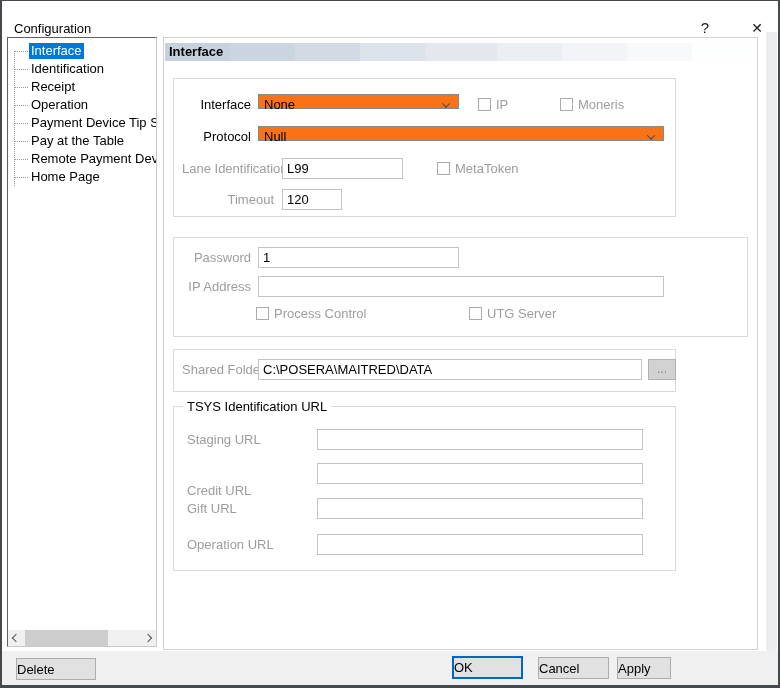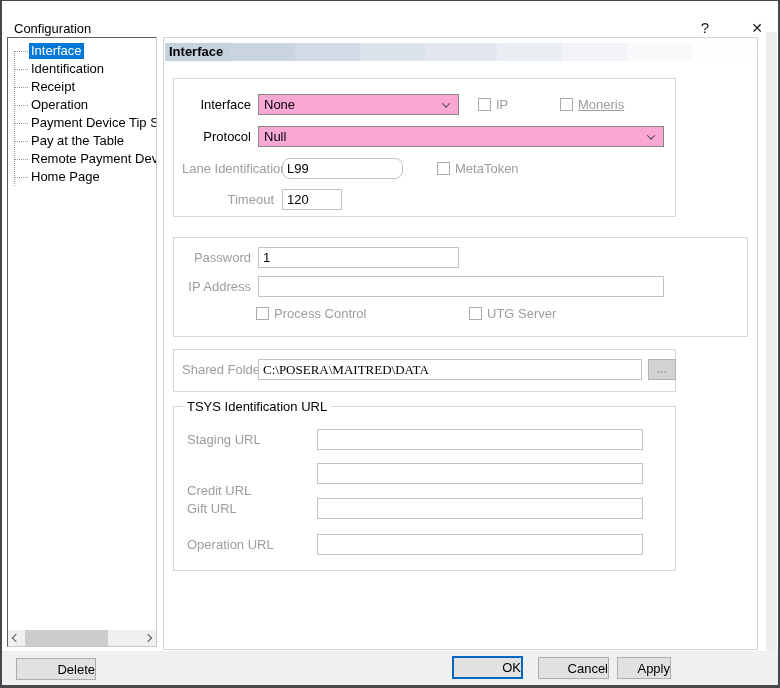--- a/index.html
+++ b/index.html
@@ -56,30 +56,30 @@
   .gb2 { left:173px; top:237px; width:575px; height:100px; }
   .gb3 { left:173px; top:349px; width:503px; height:43px; }
   .gb4 { left:173px; top:406px; width:503px; height:165px; }
   .gb-legend { position:absolute; top:-8px; left:9px; background:#fff; padding:0 4px; color:#000; }
   .lbl { position:absolute; height:20px; line-height:20px; text-align:right; white-space:nowrap; }
   .lbl.dark { color:#000; }
   .lbl.gray { color:#9d9d9d; }
   .lbl.leftal { text-align:left; }
   .tfield { position:absolute; height:21px; border:1px solid #c3c3c3; background:#fff;
     color:#000; font:13px "Liberation Sans", sans-serif; padding:0 4px; outline:none; }
-  .combo { position:absolute; height:21px; background:#f9a8d4; border:1px solid #888;
+  .combo { position:absolute; height:15px; background:#f97316; border:1px solid #888;
     line-height:19px; padding-left:5px; color:#000; cursor:default; }
   .combo .chev { position:absolute; right:9px; top:7px; border-color:#444; }
   .cb { position:absolute; width:13px; height:13px; border:1px solid #ababab; background:#fff; }
   .cb-lbl { position:absolute; height:16px; line-height:16px; color:#9d9d9d; white-space:nowrap; }
   .browse-btn { position:absolute; width:28px; height:21px; background:#d2d2d2;
     border:1px solid #b2b2b2; color:#8a8a8a; font-size:12px; line-height:18px; text-align:center; }
   
   .btn { position:absolute; background:#e1e1e1; border:1px solid #adadad;
-    font:13px "Liberation Sans", sans-serif; color:#000; text-align:right; z-index:20; }
+    font:13px "Liberation Sans", sans-serif; color:#000; text-align:left; z-index:20; }
   .btn-delete { left:16px; top:658px; width:80px; height:22px; }
   .btn-ok     { left:452px; top:656px; width:71px; height:23px; border:2px solid #0067c0; }
   .btn-cancel { left:538px; top:657px; width:71px; height:22px; }
   .btn-apply  { left:617px; top:657px; width:54px; height:22px; }
 </style>
 </head>
 <body>
 
 <div class="window">
 
@@ -141,30 +141,30 @@
 
   <div class="groupbox gb1">
     <div class="lbl dark" style="left:8px; top:16px; width:69px;">Interface</div>
     <div class="combo" style="left:84px; top:15px; width:201px;">
       <span>None</span>
       <span class="chev down"></span>
     </div>
     <span class="cb" style="left:304px; top:19px;"></span>
     <span class="cb-lbl" style="left:322px; top:18px;">IP</span>
     <span class="cb" style="left:386px; top:19px;"></span>
-    <span class="cb-lbl" style="left:404px; top:18px;text-decoration:underline;">Moneris</span>
+    <span class="cb-lbl" style="left:404px; top:18px;">Moneris</span>
 
     <div class="lbl dark" style="left:8px; top:48px; width:69px;">Protocol</div>
     <div class="combo" style="left:84px; top:47px; width:406px;">
       <span>Null</span>
       <span class="chev down"></span>
     </div>
 
     <div class="lbl gray" style="left:8px; top:80px; width:92px;">Lane Identification</div>
-    <input class="tfield" style="left: 108px; top: 79px; width: 121px; border-radius: 8px;" value="L99">
+    <input class="tfield" style="left: 108px; top: 79px; width: 121px;" value="L99">
     <span class="cb" style="left:263px; top:83px;"></span>
     <span class="cb-lbl" style="left:281px; top:82px;">MetaToken</span>
 
     <div class="lbl gray" style="left:8px; top:111px; width:92px;">Timeout</div>
     <input class="tfield" style="left: 108px; top: 110px; width: 60px;" value="120">
   </div>
 
   <div class="groupbox gb2">
     <div class="lbl gray" style="left:8px; top:10px; width:69px;">Password</div>
     <input class="tfield" style="left: 84px; top: 9px; width: 201px;" value="1">
@@ -173,21 +173,21 @@
     <input class="tfield" style="left: 84px; top: 38px; width: 406px;" value="">
 
     <span class="cb" style="left:82px; top:69px;"></span>
     <span class="cb-lbl" style="left:100px; top:68px;">Process Control</span>
     <span class="cb" style="left:295px; top:69px;"></span>
     <span class="cb-lbl" style="left:313px; top:68px;">UTG Server</span>
   </div>
 
   <div class="groupbox gb3">
     <div class="lbl gray" style="left:8px; top:10px; width:69px;">Shared Folder</div>
-    <input class="tfield" style="left: 84px; top: 9px; width: 384px; font-family: Liberation Serif, serif;" value="C:\POSERA\MAITRED\DATA">
+    <input class="tfield" style="left: 84px; top: 9px; width: 384px;" value="C:\POSERA\MAITRED\DATA">
     <div class="browse-btn" style="left:474px; top:9px;">...</div>
   </div>
 
   <div class="groupbox gb4">
     <div class="gb-legend">TSYS Identification URL</div>
 
     <div class="lbl gray leftal" style="left:13px; top:23px; width:120px;">Staging URL</div>
     <input class="tfield" style="left: 143px; top: 22px; width: 326px;" value="">
 
     <div class="lbl gray leftal" style="left:13px; top:50px; width:120px;margin-top:24px;">Credit URL</div>

